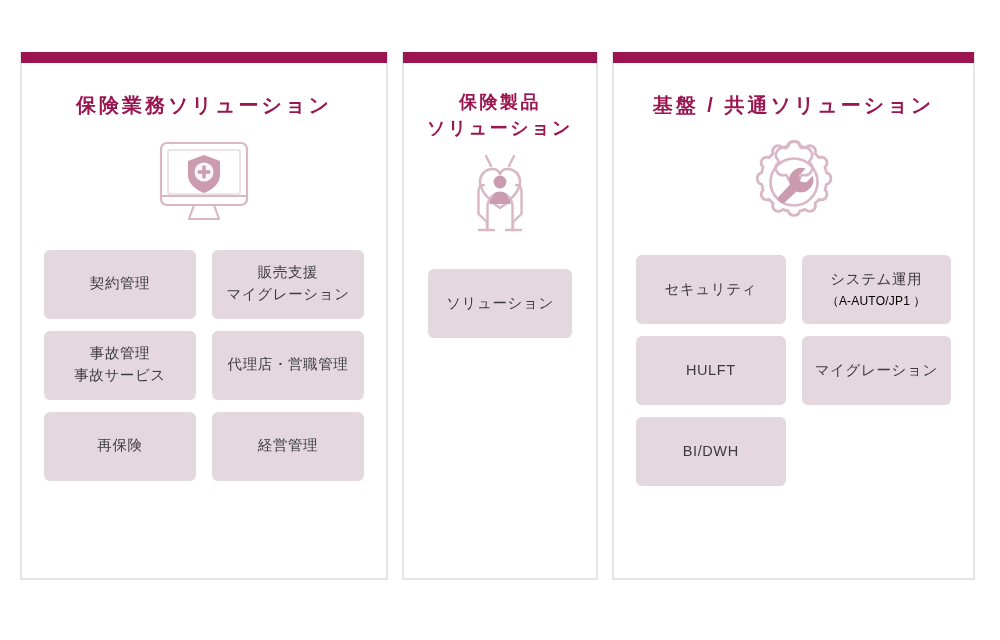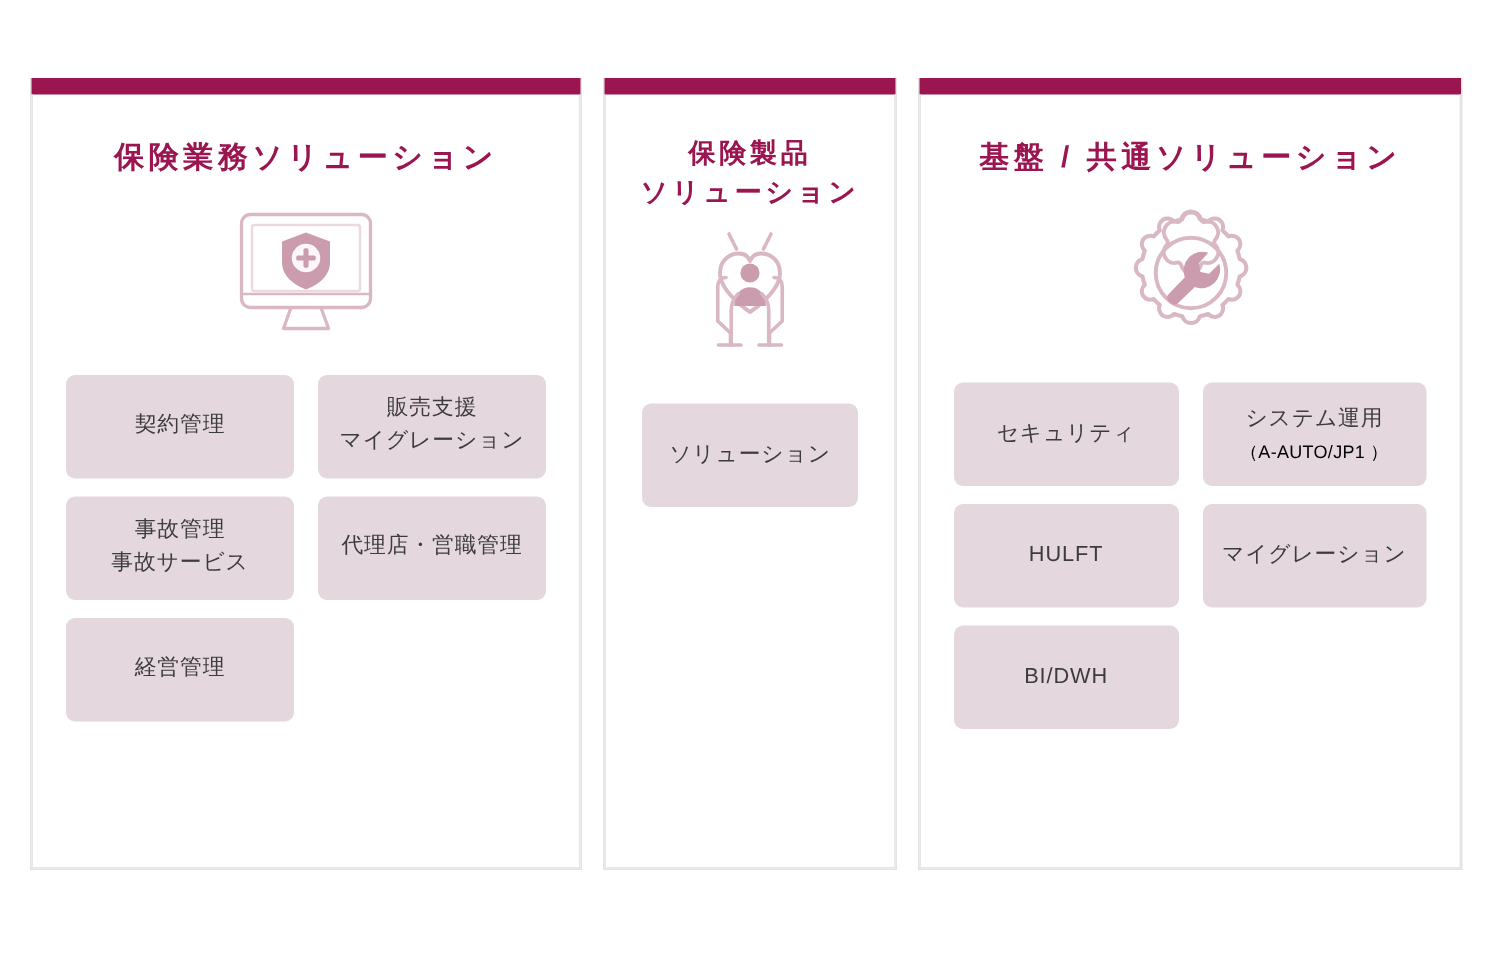--- a/index.html
+++ b/index.html
@@ -154,20 +154,23 @@
         <div class="tile">
           <span class="tile-main">販売支援
 マイグレーション</span>
         </div>
         <div class="tile">
           <span class="tile-main">事故管理
 事故サービス</span>
         </div>
         <div class="tile">
           <span class="tile-main">代理店・営職管理</span>
+        </div>
+        <div class="tile">
+          <span class="tile-main">再保険</span>
         </div>
         <div class="tile">
           <span class="tile-main">経営管理</span>
         </div>
       </div>
     </div>
   </section>
 
   <section class="panel panel-mid">
     <div class="panel-accent"></div>

